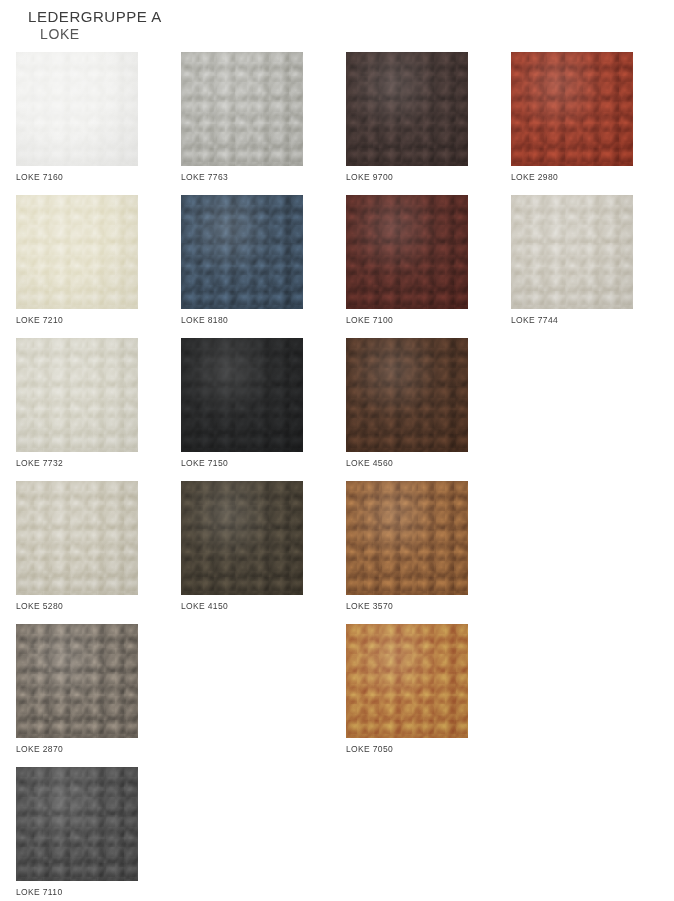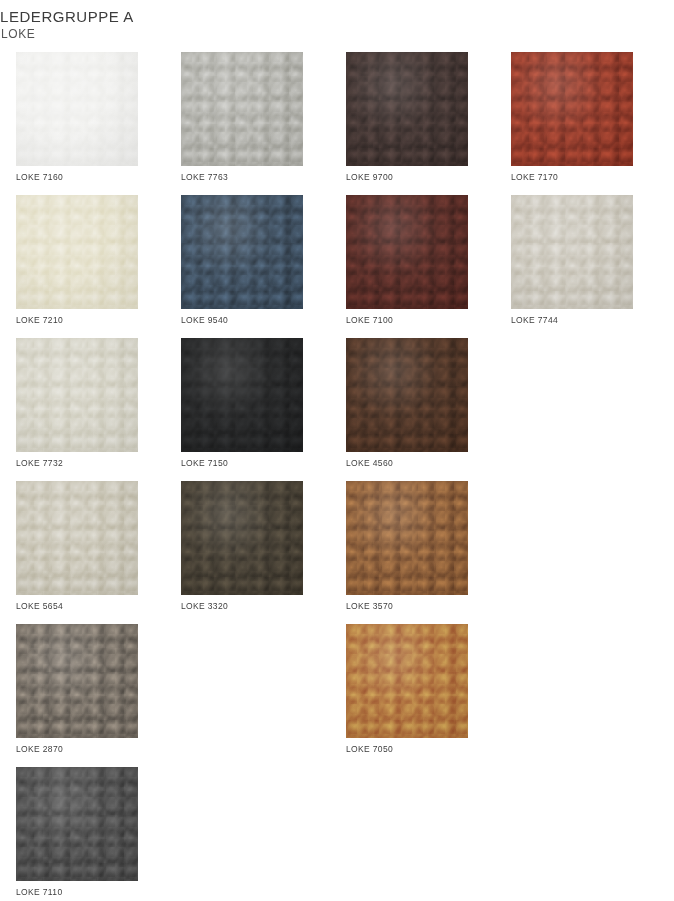--- a/index.html
+++ b/index.html
@@ -17,35 +17,35 @@
     position: relative;
   }
   .page {
     position: relative;
     width: 674px;
     height: 901px;
     box-sizing: border-box;
     padding: 0;
   }
   .header {
-    padding: 8px 0 0 0;
+    padding: 8px 0 0 28px;
   }
   .title {
     font-size: 15px;
     font-weight: 400;
     letter-spacing: 0.55px;
     color: #3c3c3c;
     margin: 0;
     line-height: 18px;
   }
   .subtitle {
-    font-size: 12px;
+    font-size: 14px;
     letter-spacing: 0.6px;
     color: #555555;
-    margin: 3px 0 0 1px;
+    margin: 3px 0 0 12px;
     line-height: 11px;
   }
   .grid {
     margin-top: 12px;
     padding-left: 16px;
     display: grid;
     grid-template-columns: repeat(4, 165px);
     grid-auto-rows: 143px;
     column-gap: 0px;
     row-gap: 0px;
@@ -118,35 +118,35 @@
           <div class="grain" style="background-image: radial-gradient(at 44% 40%, rgba(255, 255, 255, 0.55) 0%, rgba(255, 255, 255, 0) 55%), radial-gradient(at 75% 70%, rgba(0, 0, 0, 0.4) 0%, rgba(0, 0, 0, 0) 58%), radial-gradient(circle at 72% 30%, rgba(255, 255, 255, 0.28) 0%, rgba(0, 0, 0, 0.22) 60%, rgba(0, 0, 0, 0) 78%), repeating-linear-gradient(118deg, rgba(0, 0, 0, 0.1) 0px, rgba(255, 255, 255, 0.1) 3px, rgba(0, 0, 0, 0.08) 6px);"></div>
           <div class="sheen"></div>
         </div>
         <div class="label">LOKE 9700</div>
       </div>
       <div class="cell">
         <div class="swatch" style="background: rgb(144, 53, 36);">
           <div class="grain" style="background-image: radial-gradient(at 33% 40%, rgba(255, 255, 255, 0.55) 0%, rgba(255, 255, 255, 0) 55%), radial-gradient(at 69% 70%, rgba(0, 0, 0, 0.4) 0%, rgba(0, 0, 0, 0) 58%), radial-gradient(circle at 56% 30%, rgba(255, 255, 255, 0.28) 0%, rgba(0, 0, 0, 0.22) 60%, rgba(0, 0, 0, 0) 78%), repeating-linear-gradient(118deg, rgba(0, 0, 0, 0.1) 0px, rgba(255, 255, 255, 0.1) 3px, rgba(0, 0, 0, 0.08) 6px);"></div>
           <div class="sheen"></div>
         </div>
-        <div class="label">LOKE 7170</div>
+        <div class="label">LOKE 2980</div>
       </div>
       <div class="cell">
         <div class="swatch" style="background: rgb(230, 226, 205);">
           <div class="grain" style="background-image: radial-gradient(at 40% 40%, rgba(255, 255, 255, 0.55) 0%, rgba(255, 255, 255, 0) 55%), radial-gradient(at 74% 70%, rgba(0, 0, 0, 0.4) 0%, rgba(0, 0, 0, 0) 58%), radial-gradient(circle at 67% 30%, rgba(255, 255, 255, 0.28) 0%, rgba(0, 0, 0, 0.22) 60%, rgba(0, 0, 0, 0) 78%), repeating-linear-gradient(118deg, rgba(0, 0, 0, 0.1) 0px, rgba(255, 255, 255, 0.1) 3px, rgba(0, 0, 0, 0.08) 6px);"></div>
           <div class="sheen"></div>
         </div>
         <div class="label">LOKE 7210</div>
       </div>
       <div class="cell">
         <div class="swatch" style="background: rgb(58, 76, 94);">
           <div class="grain" style="background-image: radial-gradient(at 47% 40%, rgba(255, 255, 255, 0.55) 0%, rgba(255, 255, 255, 0) 55%), radial-gradient(at 68% 70%, rgba(0, 0, 0, 0.4) 0%, rgba(0, 0, 0, 0) 58%), radial-gradient(circle at 51% 30%, rgba(255, 255, 255, 0.28) 0%, rgba(0, 0, 0, 0.22) 60%, rgba(0, 0, 0, 0) 78%), repeating-linear-gradient(118deg, rgba(0, 0, 0, 0.1) 0px, rgba(255, 255, 255, 0.1) 3px, rgba(0, 0, 0, 0.08) 6px);"></div>
           <div class="sheen"></div>
         </div>
-        <div class="label">LOKE 9540</div>
+        <div class="label">LOKE 8180</div>
       </div>
       <div class="cell">
         <div class="swatch" style="background: rgb(82, 37, 31);">
           <div class="grain" style="background-image: radial-gradient(at 36% 40%, rgba(255, 255, 255, 0.55) 0%, rgba(255, 255, 255, 0) 55%), radial-gradient(at 73% 70%, rgba(0, 0, 0, 0.4) 0%, rgba(0, 0, 0, 0) 58%), radial-gradient(circle at 62% 30%, rgba(255, 255, 255, 0.28) 0%, rgba(0, 0, 0, 0.22) 60%, rgba(0, 0, 0, 0) 78%), repeating-linear-gradient(118deg, rgba(0, 0, 0, 0.1) 0px, rgba(255, 255, 255, 0.1) 3px, rgba(0, 0, 0, 0.08) 6px);"></div>
           <div class="sheen"></div>
         </div>
         <div class="label">LOKE 7100</div>
       </div>
       <div class="cell">
         <div class="swatch" style="background: rgb(205, 201, 190);">
@@ -175,28 +175,28 @@
           <div class="sheen"></div>
         </div>
         <div class="label">LOKE 4560</div>
       </div>
       <div class="cell empty"></div>
       <div class="cell">
         <div class="swatch" style="background: rgb(203, 199, 184);">
           <div class="grain" style="background-image: radial-gradient(at 35% 40%, rgba(255, 255, 255, 0.55) 0%, rgba(255, 255, 255, 0) 55%), radial-gradient(at 65% 70%, rgba(0, 0, 0, 0.4) 0%, rgba(0, 0, 0, 0) 58%), radial-gradient(circle at 63% 30%, rgba(255, 255, 255, 0.28) 0%, rgba(0, 0, 0, 0.22) 60%, rgba(0, 0, 0, 0) 78%), repeating-linear-gradient(118deg, rgba(0, 0, 0, 0.1) 0px, rgba(255, 255, 255, 0.1) 3px, rgba(0, 0, 0, 0.08) 6px);"></div>
           <div class="sheen"></div>
         </div>
-        <div class="label">LOKE 5654</div>
+        <div class="label">LOKE 5280</div>
       </div>
       <div class="cell">
         <div class="swatch" style="background: rgb(65, 58, 46);">
           <div class="grain" style="background-image: radial-gradient(at 42% 40%, rgba(255, 255, 255, 0.55) 0%, rgba(255, 255, 255, 0) 55%), radial-gradient(at 70% 70%, rgba(0, 0, 0, 0.4) 0%, rgba(0, 0, 0, 0) 58%), radial-gradient(circle at 74% 30%, rgba(255, 255, 255, 0.28) 0%, rgba(0, 0, 0, 0.22) 60%, rgba(0, 0, 0, 0) 78%), repeating-linear-gradient(118deg, rgba(0, 0, 0, 0.1) 0px, rgba(255, 255, 255, 0.1) 3px, rgba(0, 0, 0, 0.08) 6px);"></div>
           <div class="sheen"></div>
         </div>
-        <div class="label">LOKE 3320</div>
+        <div class="label">LOKE 4150</div>
       </div>
       <div class="cell">
         <div class="swatch" style="background: rgb(138, 90, 51);">
           <div class="grain" style="background-image: radial-gradient(at 31% 40%, rgba(255, 255, 255, 0.55) 0%, rgba(255, 255, 255, 0) 55%), radial-gradient(at 75% 70%, rgba(0, 0, 0, 0.4) 0%, rgba(0, 0, 0, 0) 58%), radial-gradient(circle at 58% 30%, rgba(255, 255, 255, 0.28) 0%, rgba(0, 0, 0, 0.22) 60%, rgba(0, 0, 0, 0) 78%), repeating-linear-gradient(118deg, rgba(0, 0, 0, 0.1) 0px, rgba(255, 255, 255, 0.1) 3px, rgba(0, 0, 0, 0.08) 6px);"></div>
           <div class="sheen"></div>
         </div>
         <div class="label">LOKE 3570</div>
       </div>
       <div class="cell empty"></div>
       <div class="cell">

